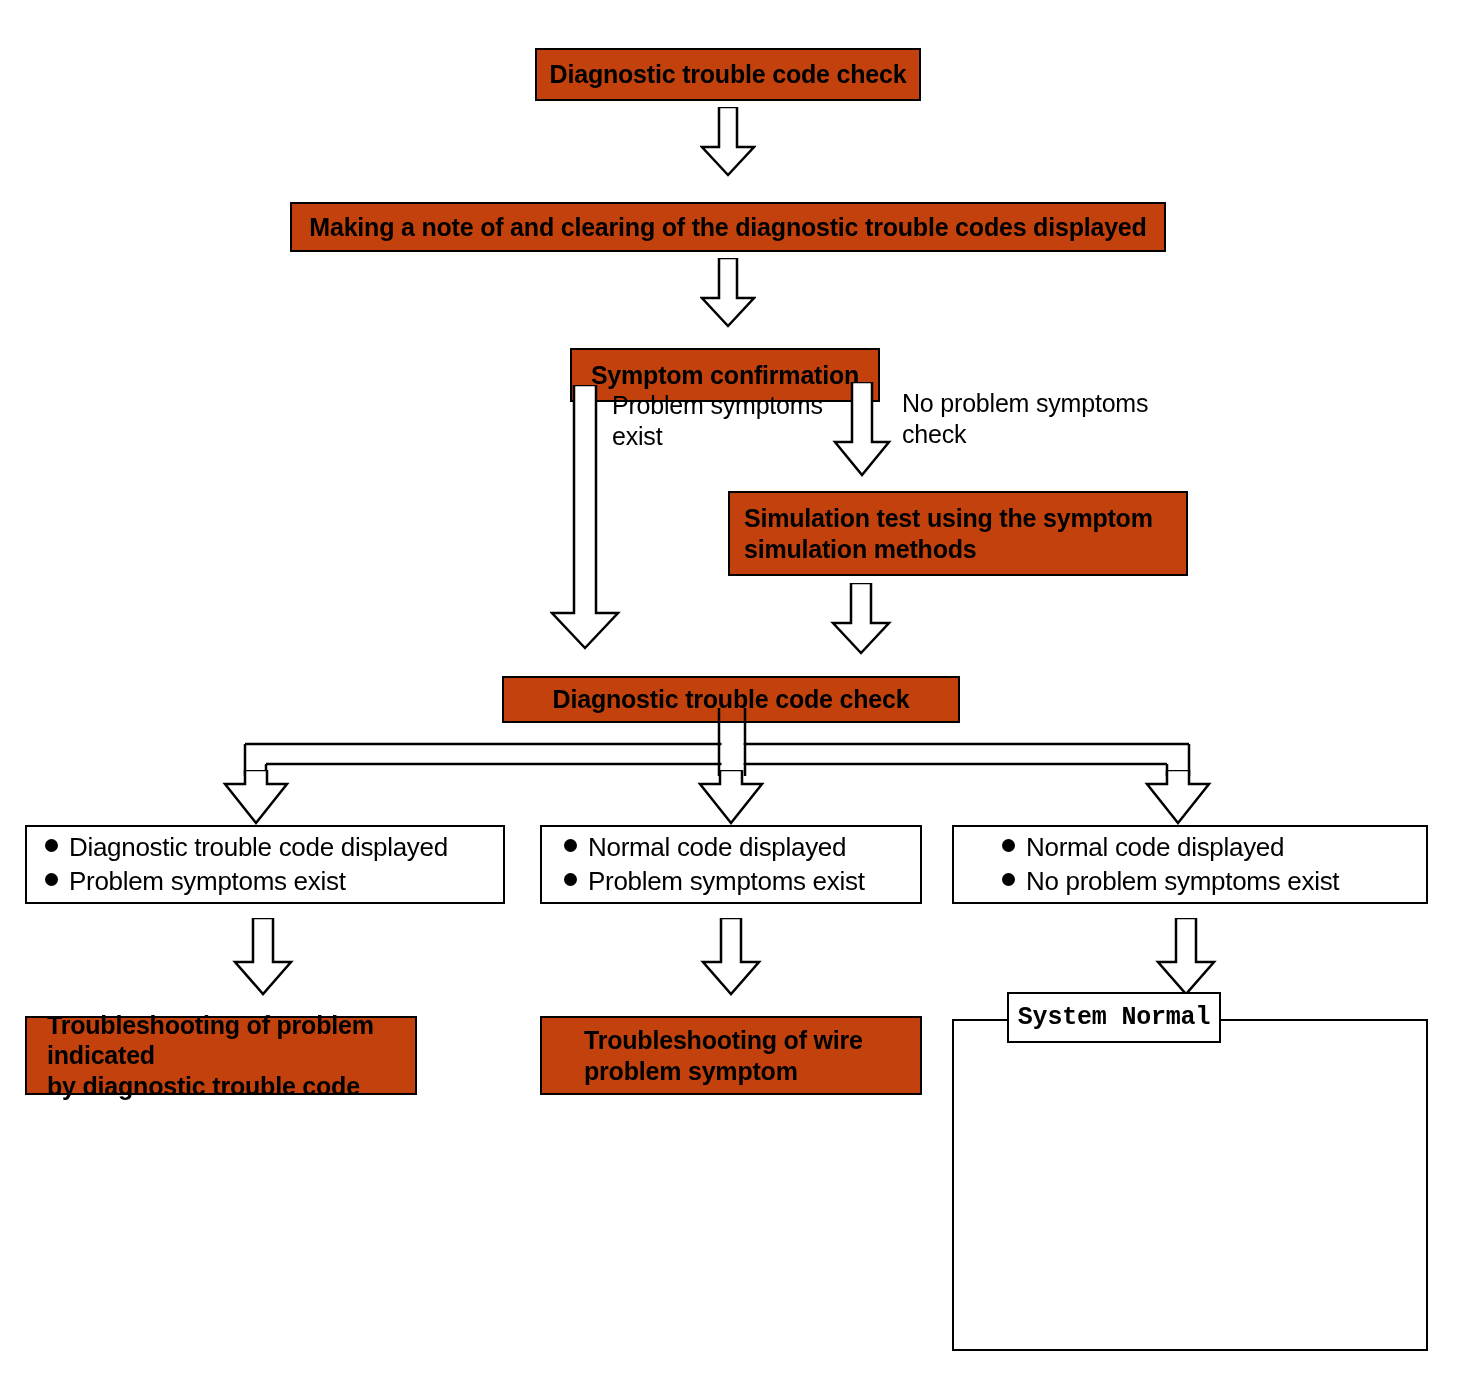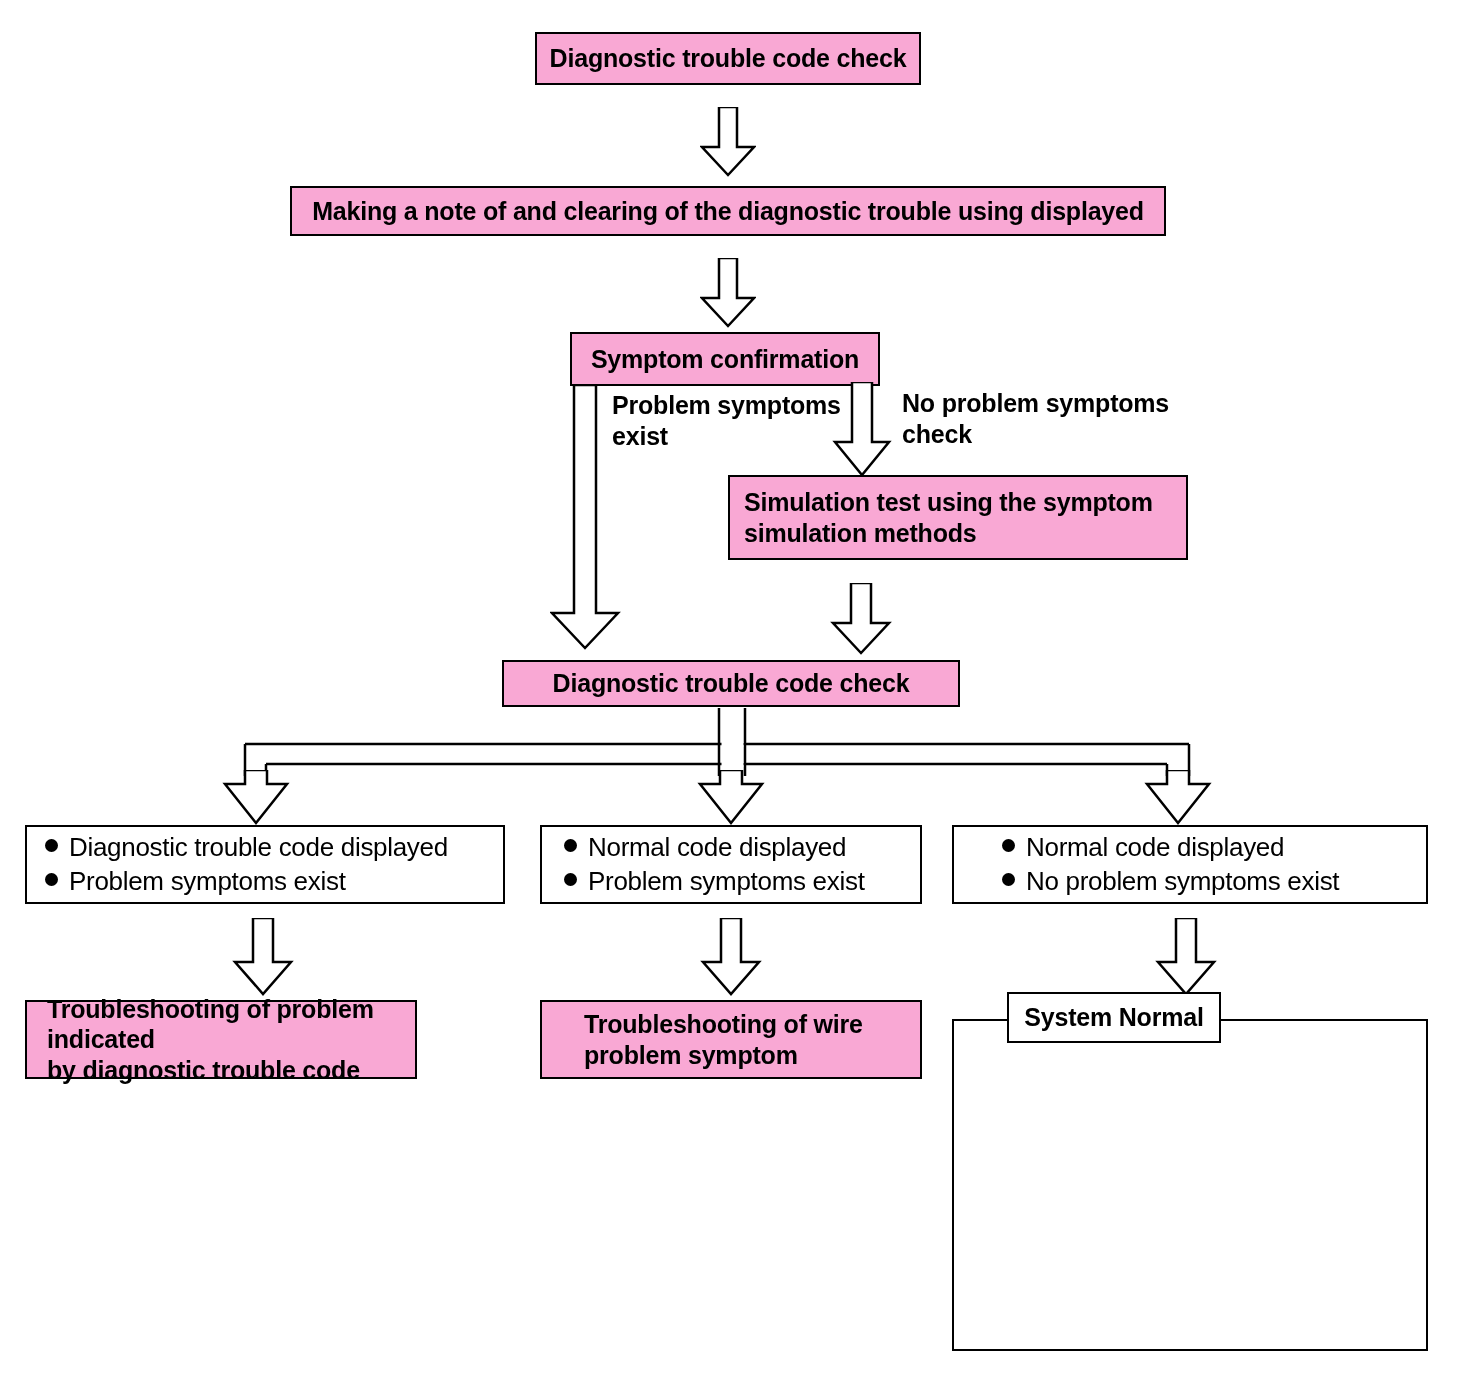--- a/index.html
+++ b/index.html
@@ -17,24 +17,25 @@
     width: 1472px;
     height: 1382px;
     background: #ffffff;
     overflow: hidden;
   }
   
   .box {
     position: absolute;
     box-sizing: border-box;
     border: 2.5px solid #000;
-    background: #f9a8d4;
+    background: #c2410c;
     display: flex;
     flex-direction: column;
     justify-content: center;
+    margin-top: 16px;
   }
   .box .txt {
     font-weight: bold;
     font-size: 25px;
     line-height: 1.22;
     letter-spacing: -0.2px;
     white-space: pre-line;
   }
   .center .txt { text-align: center; }
 
@@ -64,21 +65,21 @@
     background: #000;
     margin-right: 11px;
     flex: 0 0 auto;
     position: relative;
     top: -4px;
   }
 
   
   .label {
     position: absolute;
-    font-weight: bold;
+    font-weight: normal;
     font-size: 25px;
     line-height: 1.25;
     letter-spacing: -0.2px;
     white-space: pre-line;
     background: transparent;
   }
 
   
   .arrow {
     position: absolute;
@@ -135,21 +136,21 @@
     <div class="txt">Diagnostic trouble code check</div>
   </div>
 
   <div class="arrow" style="left:700px; top:107px;">
     <svg width="56" height="70" viewBox="0 0 56 70">
       <polygon points="19,0 37,0 37,40 54,40 28,68 2,40 19,40" fill="#ffffff" stroke="#000000" stroke-width="2.5" stroke-linejoin="miter"></polygon>
     </svg>
   </div>
 
   <div class="box center" id="box-note" style="left:290px; top:186px; width:876px; height:50px;">
-    <div class="txt">Making a note of and clearing of the diagnostic trouble using displayed</div>
+    <div class="txt">Making a note of and clearing of the diagnostic trouble codes displayed</div>
   </div>
 
   <div class="arrow" style="left:700px; top:258px;">
     <svg width="56" height="70" viewBox="0 0 56 70">
       <polygon points="19,0 37,0 37,40 54,40 28,68 2,40 19,40" fill="#ffffff" stroke="#000000" stroke-width="2.5" stroke-linejoin="miter"></polygon>
     </svg>
   </div>
 
   <div class="box center" id="box-symptom" style="left:570px; top:332px; width:310px; height:54px;align-items:center;">
     <div class="txt">Symptom confirmation</div>
@@ -286,18 +287,18 @@
 by diagnostic trouble code</div>
   </div>
 
   <div class="box" id="result-middle" style="left:540px; top:1000px; width:382px; height:79px; padding-left:42px;">
     <div class="txt">Troubleshooting of wire
 problem symptom</div>
   </div>
 
   <div id="system-normal-outer" style="left:952px; top:1019px; width:476px; height:332px;"></div>
 
-  <div id="system-normal-tab" style="left:1007px; top:992px; width:214px; height:51px;">
+  <div id="system-normal-tab" style="left:1007px; top:992px; width:214px; height:51px;font-family:Liberation Mono, monospace;">
     <div class="txt">System Normal</div>
   </div>
 
 
 </div>
 
 </body></html>

